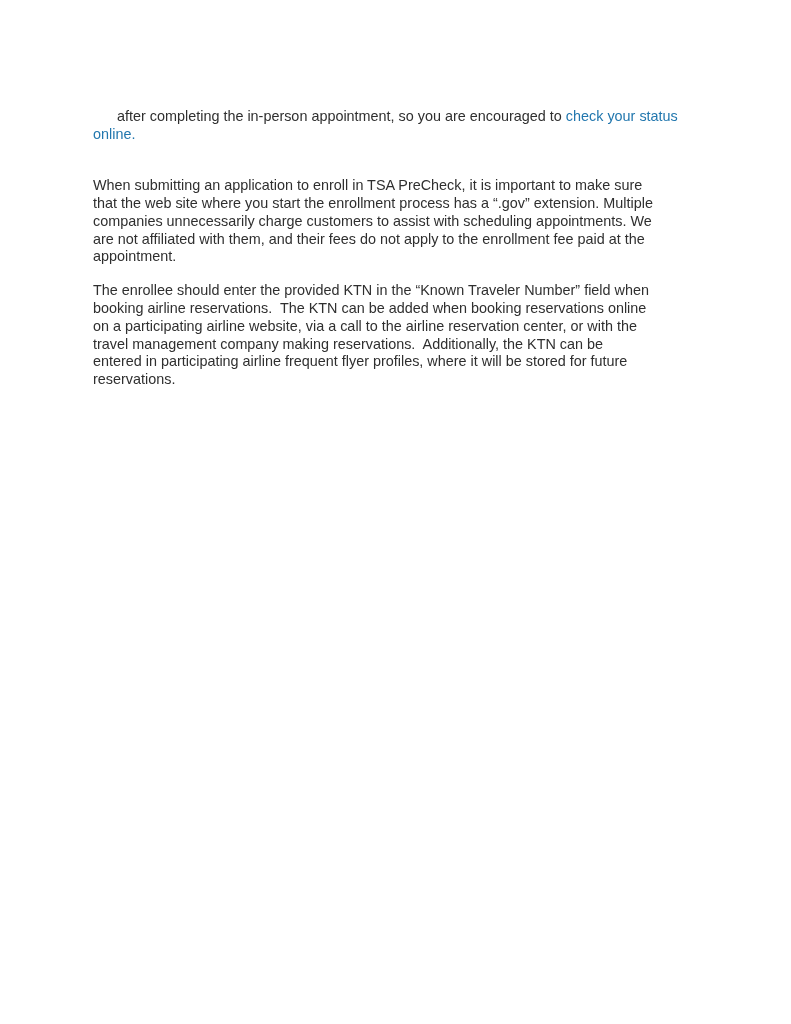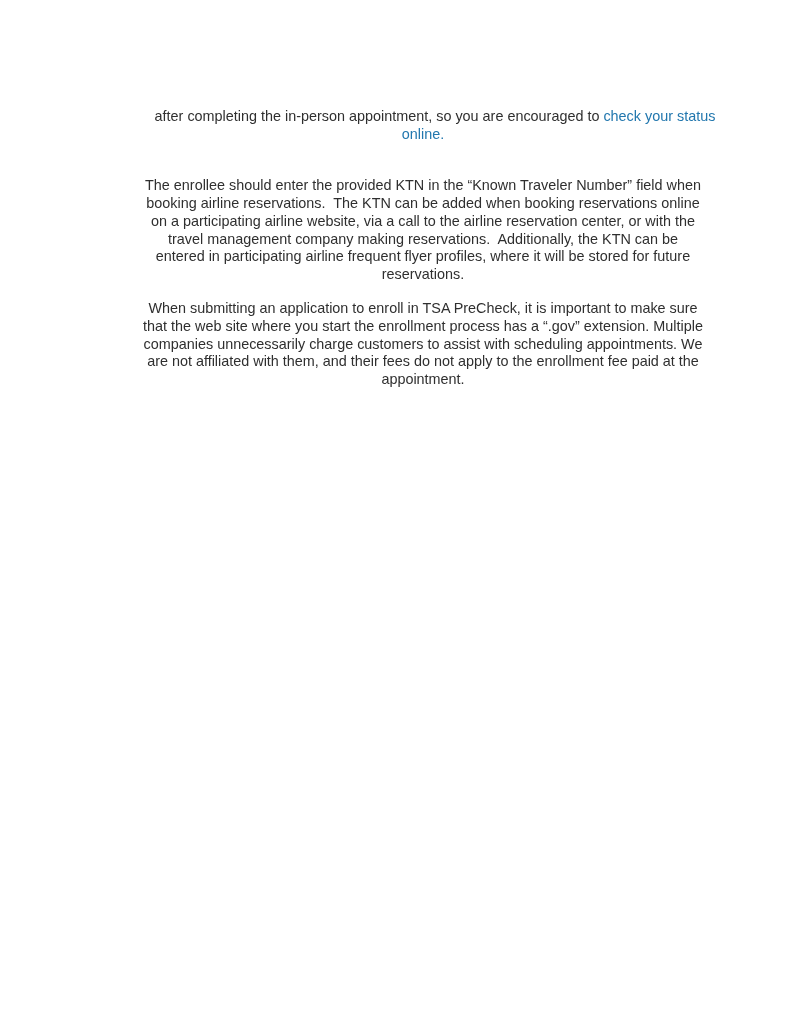--- a/index.html
+++ b/index.html
@@ -27,46 +27,45 @@
   }
   .text-column {
     width: 660px;
   }
   p.doc-paragraph {
     margin: 0 0 16px 0;
     font-size: 14.4px;
     line-height: 17.8px;
     color: var(--body-text);
     white-space: pre-wrap;
-    text-align: center;
   }
   a.doc-link {
     color: var(--link);
     text-decoration: none;
     cursor: pointer;
   }
 </style>
 </head>
 <body>
 
 <div class="document-page">
   <div class="text-column">
 
     <p class="doc-paragraph">
       <span>after completing the in-person appointment, so you are encouraged to </span><a class="doc-link" href="#">check your status
 online.</a>
     </p>
 
+    <p class="doc-paragraph">When submitting an application to enroll in TSA PreCheck, it is important to make sure
+that the web site where you start the enrollment process has a “.gov” extension. Multiple
+companies unnecessarily charge customers to assist with scheduling appointments. We
+are not affiliated with them, and their fees do not apply to the enrollment fee paid at the
+appointment.</p>
+
     <p class="doc-paragraph">The enrollee should enter the provided KTN in the “Known Traveler Number” field when
 booking airline reservations.  The KTN can be added when booking reservations online
 on a participating airline website, via a call to the airline reservation center, or with the
 travel management company making reservations.  Additionally, the KTN can be
 entered in participating airline frequent flyer profiles, where it will be stored for future
 reservations.</p>
 
-    <p class="doc-paragraph">When submitting an application to enroll in TSA PreCheck, it is important to make sure
-that the web site where you start the enrollment process has a “.gov” extension. Multiple
-companies unnecessarily charge customers to assist with scheduling appointments. We
-are not affiliated with them, and their fees do not apply to the enrollment fee paid at the
-appointment.</p>
-
   </div>
 </div>
 
 </body></html>

